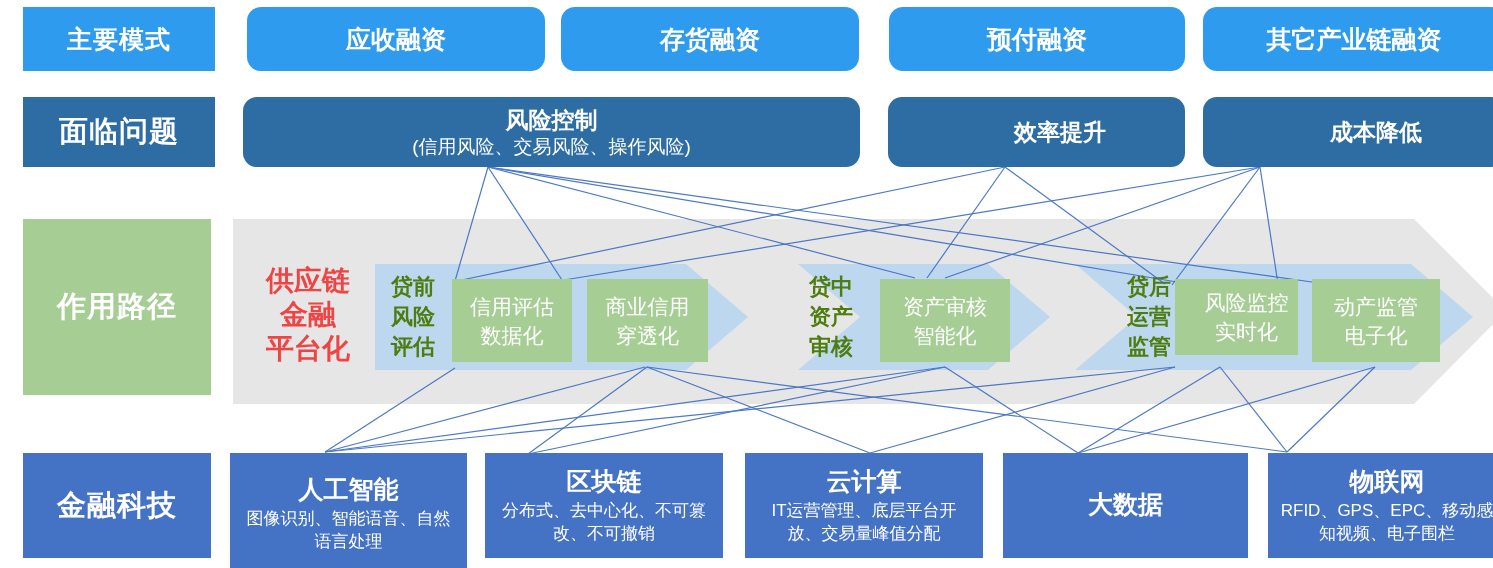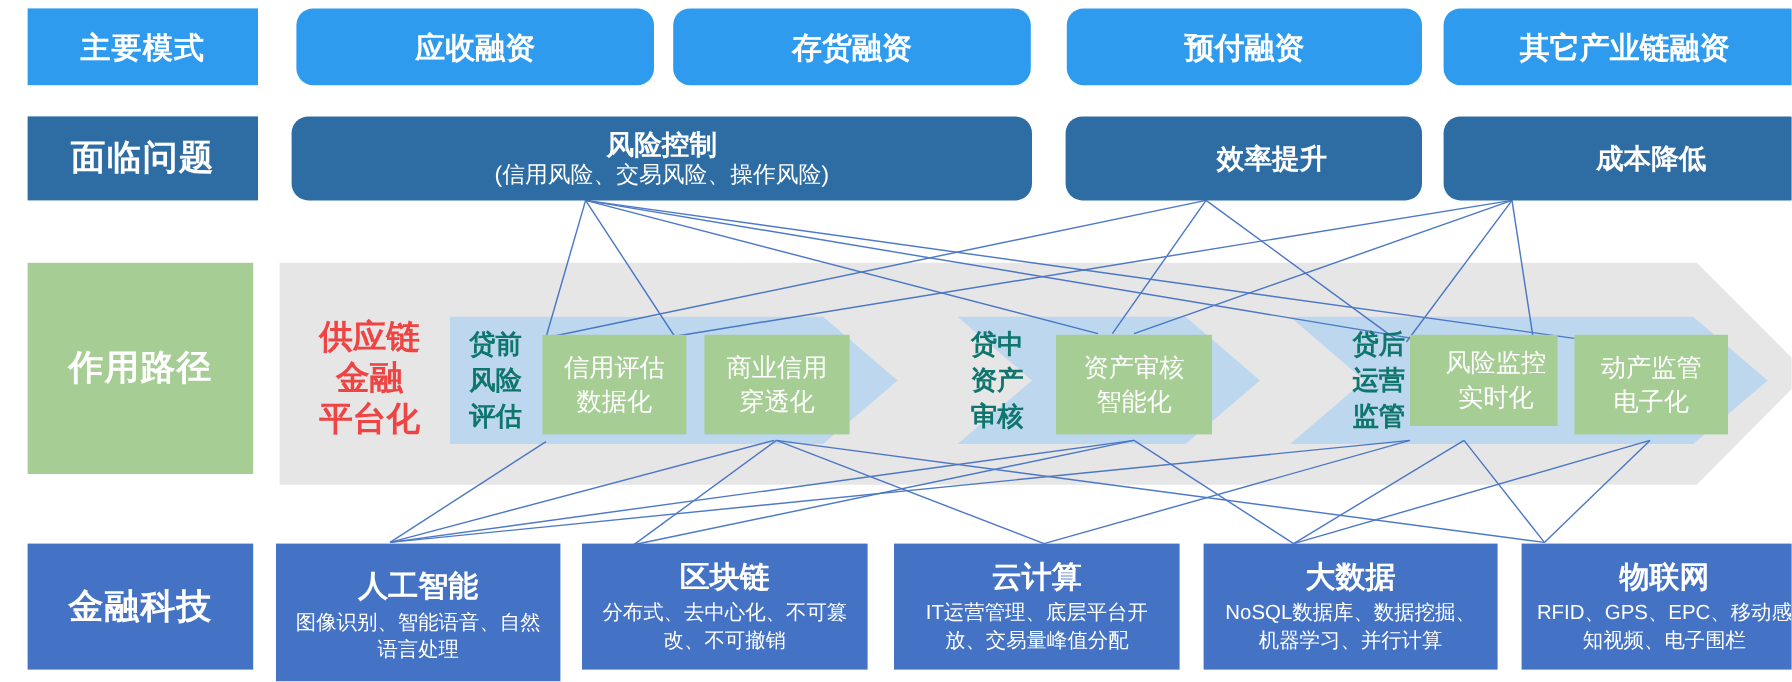--- a/index.html
+++ b/index.html
@@ -17,21 +17,21 @@
   .model-label{background:#2f9bee;}
   
   .problem{background:#2e6da4;border-radius:14px;}
   .problem-label{background:#2e6da4;}
   .problem .title{font-size:23px;font-weight:bold;line-height:28px;}
   .problem .sub{font-size:19px;line-height:25px;}
   
   .path-label{background:#a6ce94;}
   .platform{color:#ef4444;font-size:28px;font-weight:bold;line-height:34px;
             white-space:pre-line;text-align:center;}
-  .phase{color:#0f766e;font-size:22px;font-weight:bold;line-height:30px;
+  .phase{color:#4d7c0f;font-size:22px;font-weight:bold;line-height:30px;
          white-space:pre-line;text-align:center;}
   .cap{background:#a6ce94;color:#ffffff;font-size:21px;line-height:29px;
        white-space:pre-line;display:flex;align-items:center;justify-content:center;text-align:center;}
   
   .fintech-label{background:#4472c4;}
   .tech{background:#4472c4;padding:6px 10px;}
   .tech .title{font-size:25px;font-weight:bold;line-height:30px;margin-bottom:3px;}
   .tech .sub{font-size:17px;line-height:23px;}
   svg{position:absolute;left:0;top:0;}
 </style>
@@ -131,20 +131,19 @@
   <div class="abs box tech" style="left:470px;top:453px;width:238px;height:105px;">
     <span class="title">区块链</span>
     <span class="sub">分布式、去中心化、不可篡改、不可撤销</span>
   </div>
   <div class="abs box tech" style="left:730px;top:453px;width:238px;height:105px;">
     <span class="title">云计算</span>
     <span class="sub">IT运营管理、底层平台开放、交易量峰值分配</span>
   </div>
   <div class="abs box tech" style="left:988px;top:453px;width:245px;height:105px;">
     <span class="title">大数据</span>
-    <span class="sub">NoSQL数据库、数据挖掘、机器学习、并行计算</span>
   </div>
   <div class="abs box tech" style="left:1253px;top:453px;width:238px;height:105px;">
     <span class="title">物联网</span>
     <span class="sub">RFID、GPS、EPC、移动感知视频、电子围栏</span>
   </div>
 
 </div>
 
 </body></html>

